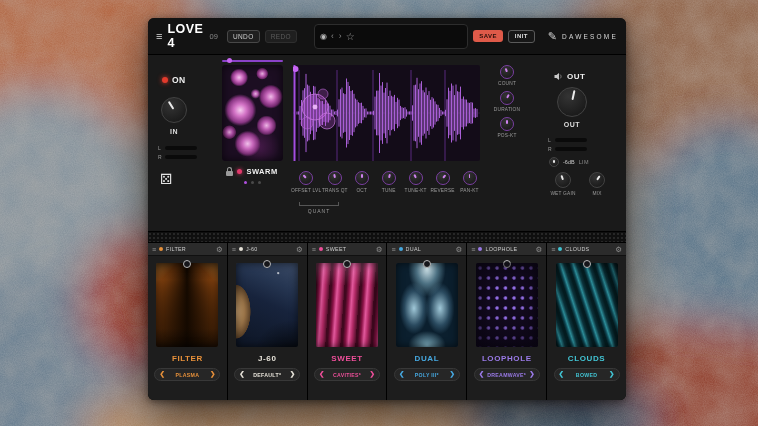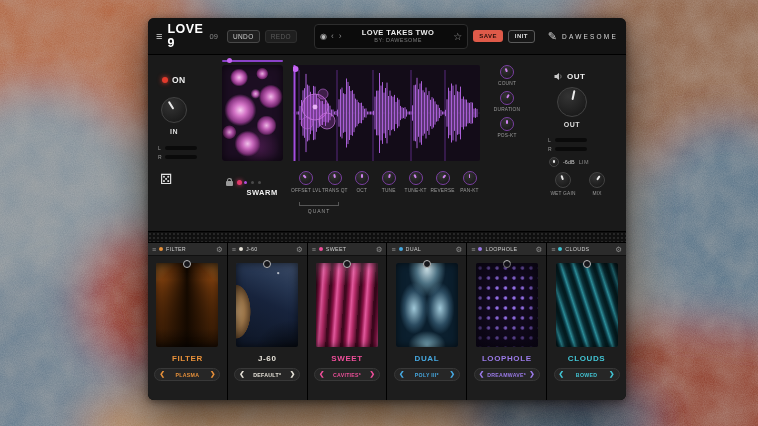--- a/index.html
+++ b/index.html
@@ -57,21 +57,21 @@
       radial-gradient(13px at 42% 82%, #f0c0ea 0%, #c868bc 40%, #7e3078 80%, rgba(0,0,0,0) 100%),
       radial-gradient(7px at 12% 70%, #e0a8d8 0%, #aa4ca2 45%, #5e2058 88%, rgba(0,0,0,0) 100%),
       radial-gradient(5px at 55% 30%, #e8b0e0 0%, #b054a8 50%, rgba(0,0,0,0) 100%),
       radial-gradient(30px at 60% 85%, rgba(120,40,120,.45), rgba(0,0,0,0) 70%);}
   .swarm::before{content:'';position:absolute;left:0;right:0;top:-5px;height:2px;background:#8a42c8;border-radius:1px;}
   .swarm::after{content:'';position:absolute;left:5px;top:-7px;width:5px;height:5px;border-radius:50%;background:#c765f2;}
   .swarmrow{position:absolute;left:72px;top:112px;width:64px;display:flex;align-items:center;justify-content:center;gap:4px;}
   .lock{width:7px;height:5px;background:#9a9a9a;border-radius:1px;position:relative;display:inline-block;margin-top:3px;}
   .lock::before{content:'';position:absolute;left:1px;top:-3.5px;width:5px;height:4px;border:1.2px solid #9a9a9a;border-bottom:none;border-radius:3px 3px 0 0;box-sizing:border-box;}
   .sled{width:5px;height:5px;border-radius:50%;background:#e2386a;box-shadow:0 0 4px #e2386a;}
-  .swarmname{font-size:7.5px;font-weight:bold;color:#f0f0f0;letter-spacing:.5px;margin-top:21px;}
+  .swarmname{font-size:7.5px;font-weight:bold;color:#f0f0f0;letter-spacing:.5px;}
   .swarmdots{position:absolute;left:74px;top:126px;width:61px;display:flex;justify-content:center;gap:4px;}
   .sdot{width:3px;height:3px;border-radius:50%;background:#4a4a4a;cursor:pointer;}
   .sdot.active{background:#b050e0;}
   
   .wave{position:absolute;left:145px;top:10px;width:187px;height:96px;background:#130c18;border-radius:2px;cursor:pointer;}
   .wave svg{position:absolute;inset:0;}
   
   .srcknobs{position:absolute;left:143px;top:116px;width:192px;display:flex;}
   .skcell{flex:1;display:flex;flex-direction:column;align-items:center;gap:3px;}
   .sklabel{font-size:4.8px;color:#9a9a9a;letter-spacing:.2px;white-space:nowrap;}
@@ -168,33 +168,29 @@
       <ellipse cx="140" cy="300" rx="60" ry="70" fill="#9a2e1e"></ellipse>
     </g>
     <rect width="758" height="426" filter="url(#coarse)"></rect>
     <rect width="758" height="426" filter="url(#grain)"></rect>
   </svg>
 
   <div class="plugin">
 
     <div class="titlebar">
       <span class="menu">≡</span>
-      <span class="logo">LOVE 9</span>
+      <span class="logo">LOVE 4</span>
       <span class="ver">09</span>
       <button class="tbtn">UNDO</button>
       <button class="tbtn dim">REDO</button>
 
       <div class="presetbar">
         <span class="rec">◉</span>
         <span class="arr">‹</span>
         <span class="arr">›</span>
-        <div class="ptext">
-          <div class="pname">LOVE TAKES TWO</div>
-          <div class="pauthor">BY: DAWESOME</div>
-        </div>
         <span class="star">☆</span>
       </div>
 
       <button class="save" style="background: rgb(222, 90, 73);">SAVE</button>
       <button class="init">INIT</button>
       <span class="pen">✎</span>
       <span class="brand">DAWESOME</span>
     </div>
 
     <div class="main">

